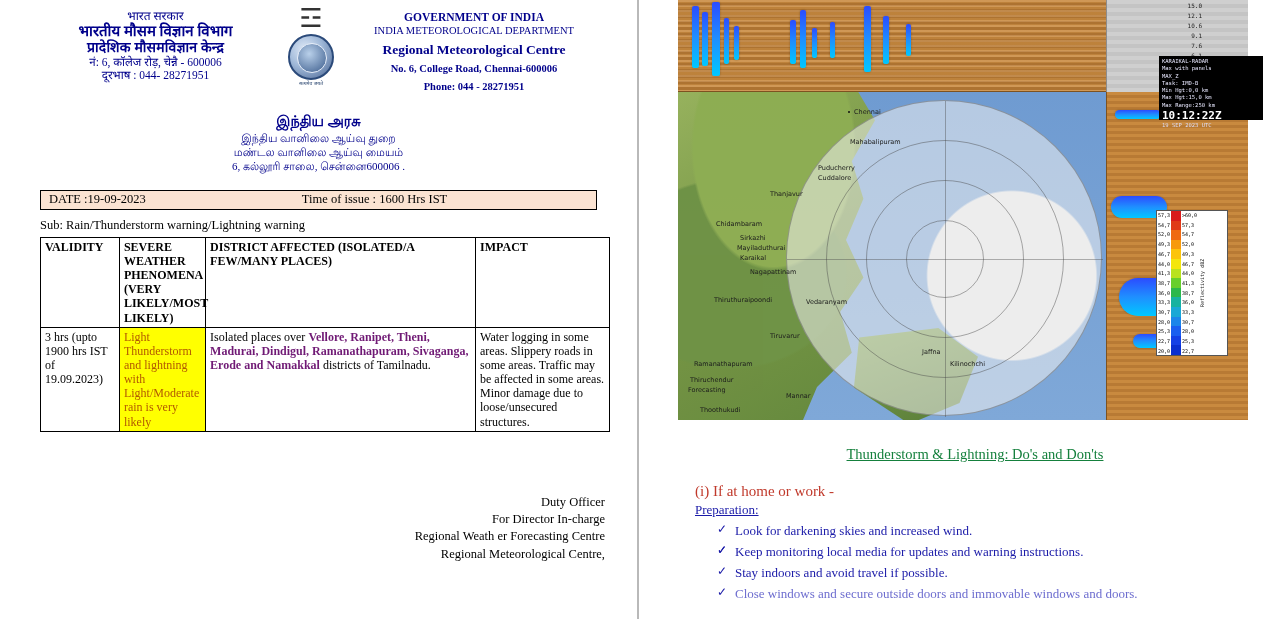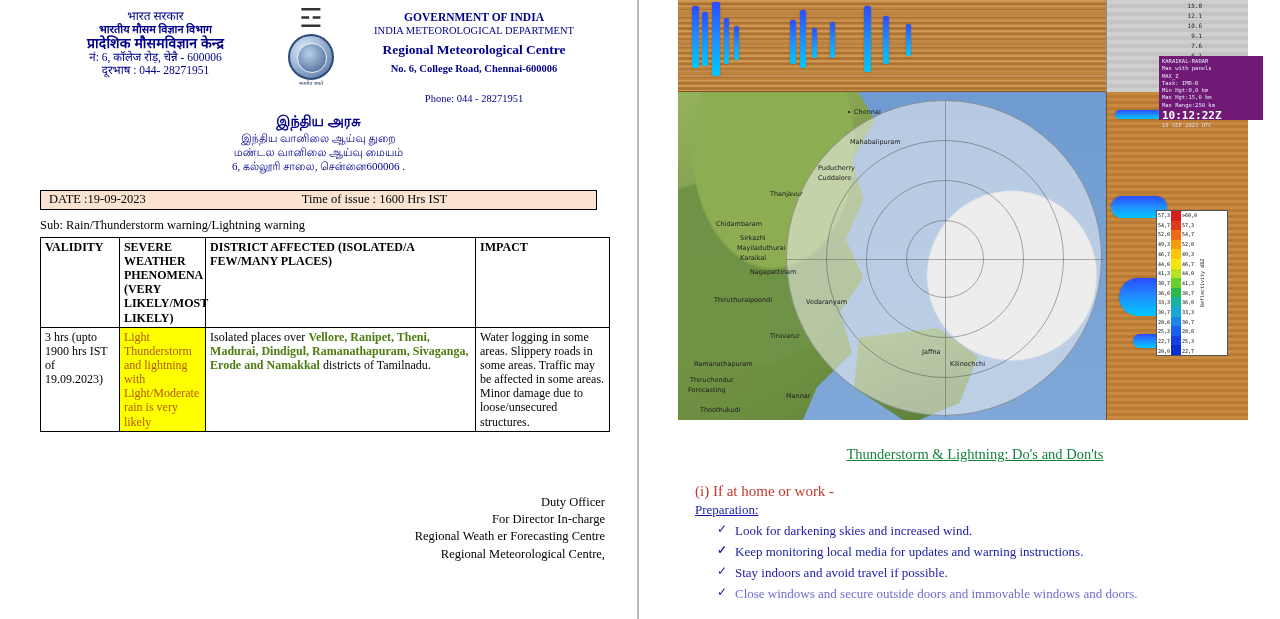--- a/index.html
+++ b/index.html
@@ -40,21 +40,21 @@
     align-items: flex-start;
   }
   .lh-hindi {
     width: 235px;
     text-align: center;
     color: #00008B;
     line-height: 1.12;
     padding-top: 6px;
   }
   .lh-hindi .l1 { font-size: 12px; }
-  .lh-hindi .l2 { font-size: 11px; font-weight: bold; }
+  .lh-hindi .l2 { font-size: 15px; font-weight: bold; }
   .lh-hindi .l3 { font-size: 14px; font-weight: bold; letter-spacing: .2px; }
   .lh-hindi .l4 { font-size: 11.5px; }
   .lh-hindi .l5 { font-size: 11.5px; }
 
   .emblem {
     width: 64px;
     height: 104px;
     margin: 0 6px;
     display: flex;
     flex-direction: column;
@@ -91,21 +91,21 @@
     width: 250px;
     text-align: center;
     color: #00008B;
     line-height: 1.25;
     padding-top: 6px;
   }
   .lh-eng .e1 { font-size: 11.5px; font-weight: bold; }
   .lh-eng .e2 { font-size: 10.5px; }
   .lh-eng .e3 { font-size: 13.5px; font-weight: bold; margin-top: 4px; }
   .lh-eng .e4 { font-size: 10.5px; font-weight: bold; margin-top: 4px; }
-  .lh-eng .e5 { font-size: 10.5px; font-weight: normal; margin-top: 16px; }
+  .lh-eng .e5 { font-size: 10.5px; font-weight: bold; margin-top: 4px; }
 
   .tamil-block {
     text-align: center;
     color: #00008B;
     margin-top: 4px;
     line-height: 1.3;
   }
   .tamil-block .t1 { font-size: 14.5px; font-weight: bold; }
   .tamil-block .t2 { font-size: 11px; }
   .tamil-block .t3 { font-size: 11px; }
@@ -151,21 +151,21 @@
   th.c-validity { width: 76px; }
   th.c-severe   { width: 83px; }
   th.c-district { width: 260px; }
   th.c-impact   { width: 129px; text-align: center; }
   td.impact-cell { }
   td.severe-cell {
     background: #ffff00;
     color: #b25900;
   }
   td.district-cell { }
-  .dist-hl { color: #4d7c0f; font-weight: bold; }
+  .dist-hl { color: #701a75; font-weight: bold; }
 
   .signature {
     margin-top: 62px;
     padding-right: 32px;
     text-align: right;
     font-size: 12.5px;
     line-height: 1.38;
   }
 
   
@@ -276,21 +276,21 @@
     position: absolute; left: 428px; top: 92px;
     width: 142px; height: 328px;
     background: repeating-linear-gradient(
       180deg, #c98a3f 0 3px, #b87a34 3px 6px);
     border-left: 1px solid #7d5220;
   }
   .info-box {
     position: absolute;
     left: 481px; top: 56px;
     width: 104px; height: 64px;
-    background: #701a75;
+    background: #000000;
     color: #e8e8ff;
     font-family: "DejaVu Sans Mono", monospace;
     font-size: 5.5px;
     padding: 2px 3px;
     line-height: 1.32;
     z-index: 5;
   }
   .info-box .big {
     font-size: 11px;
     font-weight: bold;

